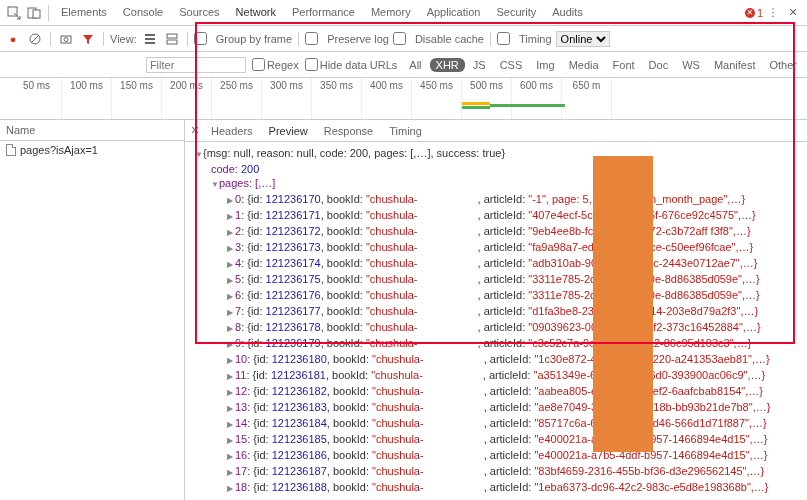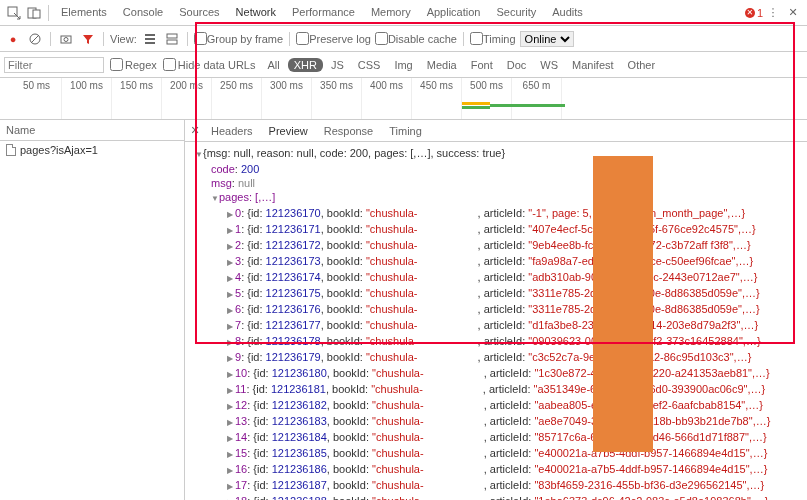--- a/index.html
+++ b/index.html
@@ -12,24 +12,24 @@
 .tabs .tab.active { border-bottom: 2px solid #1a73e8; color: #333; }
 .spacer { flex: 1; }
 .err-badge { color: #d93025; font-size: 11px; display: flex; align-items: center; gap: 2px; }
 .err-badge .dot { width: 10px; height: 10px; border-radius: 50%; background: #d93025; color: #fff; font-size: 8px; display: flex; align-items: center; justify-content: center; }
 
 .toolbar { display: flex; align-items: center; height: 26px; border-bottom: 1px solid #ccc; padding: 0 4px; gap: 4px; color: #666; }
 .toolbar .icon-btn { width: 18px; height: 18px; display: flex; align-items: center; justify-content: center; }
 .toolbar .rec { color: #d93025; }
 .toolbar .sep { width: 1px; height: 14px; background: #ccc; margin: 0 2px; }
 .toolbar .filter-icon { color: #d93025; }
-.toolbar label { display: flex; align-items: center; gap: 0; font-size: 11px; }
+.toolbar label { display: flex; align-items: center; gap: 9px; font-size: 11px; }
 .toolbar select { font-size: 11px; border: 1px solid #ccc; height: 16px; }
 
-.filterbar { display: flex; align-items: center; height: 26px; border-bottom: 1px solid #ccc; padding: 0 4px; gap: 6px; color: #666; }
+.filterbar { display: flex; align-items: center; height: 26px; border-bottom: 1px solid #ccc; padding: 0 4px; gap: 6px; color: #666; justify-content: flex-end; }
 .filterbar input[type=text] { width: 100px; height: 16px; font-size: 11px; padding: 0 3px; border: 1px solid #ccc; }
 .filterbar label { display: flex; align-items: center; gap: 2px; }
 .filterbar .pill { padding: 1px 6px; cursor: default; }
 .filterbar .pill.active { background: #666; color: #fff; border-radius: 6px; }
 
 .timeline { height: 42px; border-bottom: 1px solid #ccc; position: relative; overflow: hidden; }
 .timeline .ticks { display: flex; position: absolute; top: 0; left: 12px; right: 0; }
 .timeline .tick { flex: 0 0 50px; text-align: center; font-size: 10px; color: #666; padding-top: 2px; border-right: 1px solid #eee; height: 42px; }
 .timeline .bar { position: absolute; top: 24px; height: 3px; }
 
@@ -185,20 +185,21 @@
       <div class="tick">50 ms</div>
       <div class="tick">100 ms</div>
       <div class="tick">150 ms</div>
       <div class="tick">200 ms</div>
       <div class="tick">250 ms</div>
       <div class="tick">300 ms</div>
       <div class="tick">350 ms</div>
       <div class="tick">400 ms</div>
       <div class="tick">450 ms</div>
       <div class="tick">500 ms</div>
+      <div class="tick">600 ms</div>
       <div class="tick">650 m</div>
     </div>
   <div class="bar" style="left:462px;width:28px;background:#f7b500"></div>
   <div class="bar" style="left:462px;width:28px;top:28px;background:#4caf50"></div>
   <div class="bar" style="left:490px;width:75px;top:26px;background:#4caf50"></div>
 </div>
 
 <div class="main">
   <div class="sidebar">
     <div class="hdr">Name</div>
@@ -215,21 +216,20 @@
       <div id="ctabs" style="display:flex">
           <span class="tab2">Headers</span>
           <span class="tab2 active">Preview</span>
           <span class="tab2">Response</span>
           <span class="tab2">Timing</span>
         </div>
     </div>
     <div class="json" id="jsonroot">
         <div class="row "><span class="arrow dn"></span>{msg: null, reason: null, code: 200, pages: [,…], success: true}</div>
         <div class="row l1"><span class="key">code</span>: <span class="num">200</span></div>
-        <div class="row l1"><span class="key">msg</span>: <span class="null">null</span></div>
         <div class="row l1"><span class="arrow dn"></span><span class="key">pages: [,…]</span></div>
         <div class="row l2"><span class="arrow rt"></span><span class="key">0</span>: {id: <span class="num">121236170</span>, bookId: <span class="str">"chushula-</span><span style="display:inline-block;width:60px"></span>, articleId: <span class="str">"-1", page: 5, type: "weixin_month_page",…}</span></div>
         <div class="row l2"><span class="arrow rt"></span><span class="key">1</span>: {id: <span class="num">121236171</span>, bookId: <span class="str">"chushula-</span><span style="display:inline-block;width:60px"></span>, articleId: <span class="str">"407e4ecf-5c52-4ee6-b95f-676ce92c4575",…}</span></div>
         <div class="row l2"><span class="arrow rt"></span><span class="key">2</span>: {id: <span class="num">121236172</span>, bookId: <span class="str">"chushula-</span><span style="display:inline-block;width:60px"></span>, articleId: <span class="str">"9eb4ee8b-fc4d-4338-8e72-c3b72aff f3f8",…}</span></div>
         <div class="row l2"><span class="arrow rt"></span><span class="key">3</span>: {id: <span class="num">121236173</span>, bookId: <span class="str">"chushula-</span><span style="display:inline-block;width:60px"></span>, articleId: <span class="str">"fa9a98a7-edab-4419-b8ce-c50eef96fcae",…}</span></div>
         <div class="row l2"><span class="arrow rt"></span><span class="key">4</span>: {id: <span class="num">121236174</span>, bookId: <span class="str">"chushula-</span><span style="display:inline-block;width:60px"></span>, articleId: <span class="str">"adb310ab-90f7-40f4-b8ec-2443e0712ae7",…}</span></div>
         <div class="row l2"><span class="arrow rt"></span><span class="key">5</span>: {id: <span class="num">121236175</span>, bookId: <span class="str">"chushula-</span><span style="display:inline-block;width:60px"></span>, articleId: <span class="str">"3311e785-2dac-4def-9d0e-8d86385d059e",…}</span></div>
         <div class="row l2"><span class="arrow rt"></span><span class="key">6</span>: {id: <span class="num">121236176</span>, bookId: <span class="str">"chushula-</span><span style="display:inline-block;width:60px"></span>, articleId: <span class="str">"3311e785-2dac-4def-9d0e-8d86385d059e",…}</span></div>
         <div class="row l2"><span class="arrow rt"></span><span class="key">7</span>: {id: <span class="num">121236177</span>, bookId: <span class="str">"chushula-</span><span style="display:inline-block;width:60px"></span>, articleId: <span class="str">"d1fa3be8-2380-4da0-ae14-203e8d79a2f3",…}</span></div>
         <div class="row l2"><span class="arrow rt"></span><span class="key">8</span>: {id: <span class="num">121236178</span>, bookId: <span class="str">"chushula-</span><span style="display:inline-block;width:60px"></span>, articleId: <span class="str">"09039623-0077-43e0-bbf2-373c16452884",…}</span></div>

